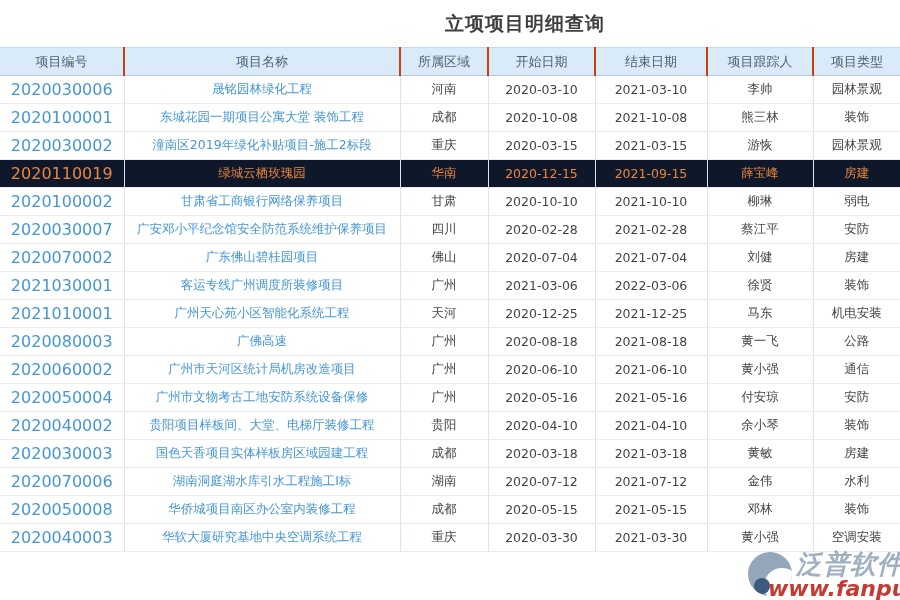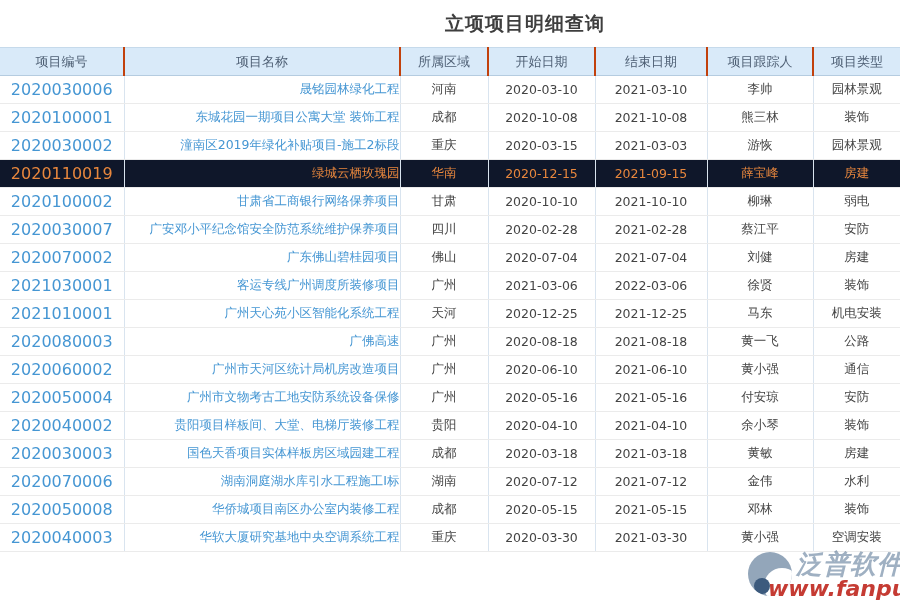--- a/index.html
+++ b/index.html
@@ -27,21 +27,21 @@
   }
   thead th:first-child { border-left:none; }
   tbody td {
     height:28px; font-size:12.5px; color:#444; text-align:center;
     white-space:nowrap; overflow:hidden;
     border-left:1px solid #d9e4ef; border-bottom:1px solid #ebebeb;
     background:transparent;
   }
   tbody td:first-child { border-left:none; }
   td.c-code { color:#4596d3; font-size:16px; cursor:pointer; }
-  td.c-name { color:#4596d3; text-align:right; cursor:pointer; }
+  td.c-name { color:#4596d3; text-align:center; cursor:pointer; }
   tr.highlighted td { background:#0f172a; }
   tr.highlighted td, tr.highlighted td.c-code, tr.highlighted td.c-name { color:#e8873d; }
 
   
   .watermark {
     position:absolute; left:746px; top:546px; width:162px; height:54px;
     pointer-events:none; mix-blend-mode:multiply; z-index:10;text-decoration:underline;
   }
   .wm-logo {
     position:absolute; left:2px; top:6px; width:44px; height:44px;
@@ -111,21 +111,21 @@
     <td class="c-start">2020-10-08</td>
     <td class="c-end">2021-10-08</td>
     <td class="c-tracker">熊三林</td>
     <td class="c-type">装饰</td>
   </tr>
         <tr>
     <td class="c-code">2020030002</td>
     <td class="c-name">潼南区2019年绿化补贴项目-施工2标段</td>
     <td class="c-region">重庆</td>
     <td class="c-start">2020-03-15</td>
-    <td class="c-end">2021-03-03</td>
+    <td class="c-end">2021-03-15</td>
     <td class="c-tracker">游恢</td>
     <td class="c-type">园林景观</td>
   </tr>
         <tr class="highlighted">
     <td class="c-code">2020110019</td>
     <td class="c-name">绿城云栖玫瑰园</td>
     <td class="c-region">华南</td>
     <td class="c-start">2020-12-15</td>
     <td class="c-end">2021-09-15</td>
     <td class="c-tracker">薛宝峰</td>

